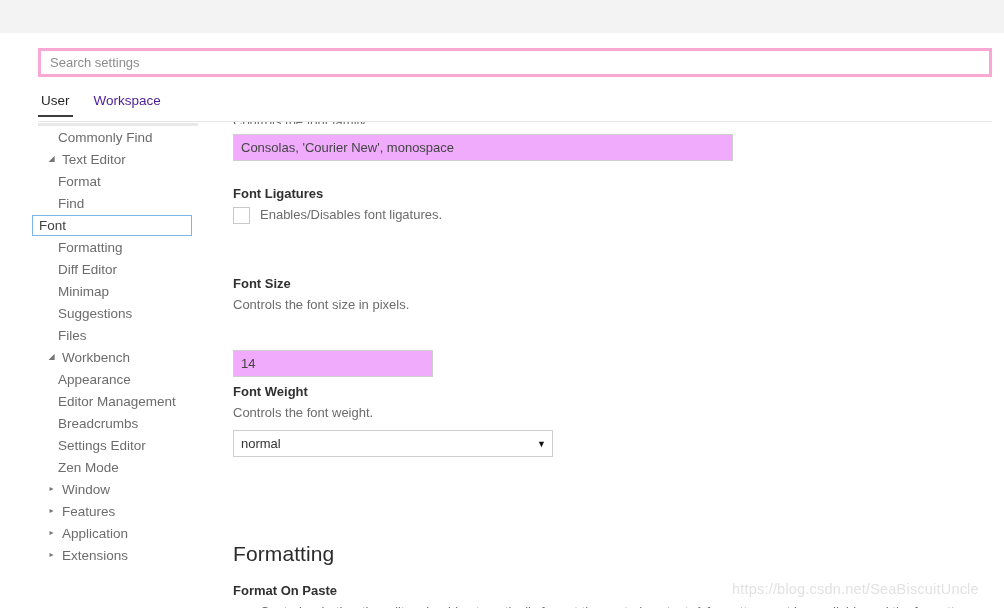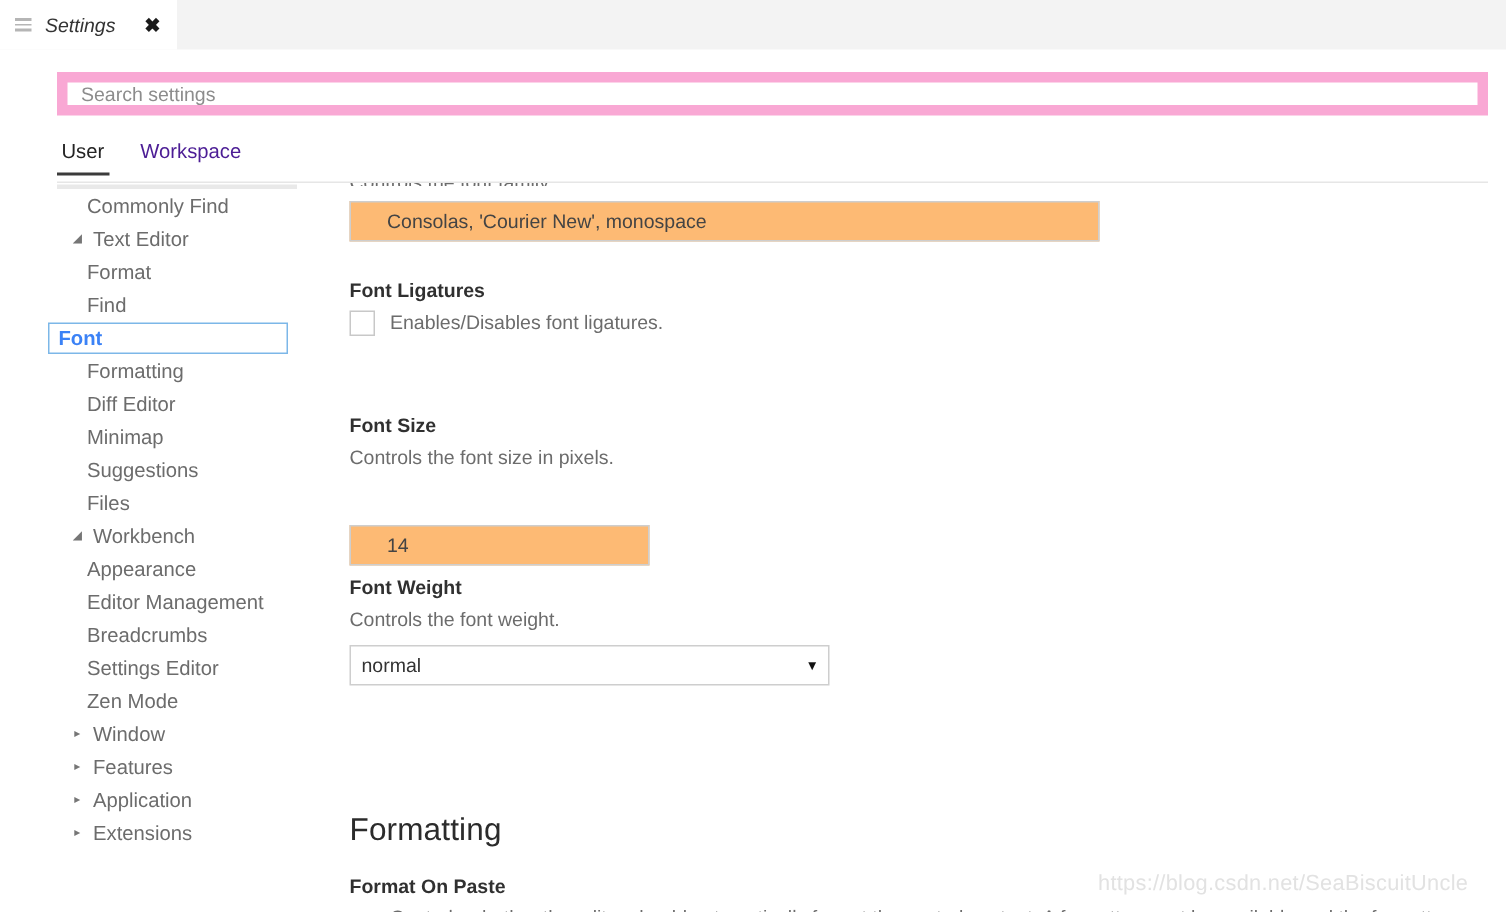--- a/index.html
+++ b/index.html
@@ -80,21 +80,21 @@
   }
 
   .search-wrap {
     position: absolute;
     left: 38px; top: 15px;
     width: 954px; height: 29px;
   }
   .search-input {
     width: 100%; height: 100%;
     box-sizing: border-box;
-    border: 7px solid #f9a8d4;
+    border: 3px solid #f9a8d4;
     background: #ffffff;
     font-family: "Liberation Sans", sans-serif;
     font-size: 13px;
     color: #333;
     padding: 0 9px;
     outline: none;
     border-radius: 0;
   }
   .search-input::placeholder { color: #8c8c8c; }
 
@@ -168,22 +168,22 @@
     color: #767676;
     line-height: 1;
     text-align: center;
     display: inline-block;
   }
   .toc-item.level0 { padding-left: 45px; }
   .toc-item.level1 { padding-left: 58px; }
   .toc-item.level0 .label { margin-left: 4px; }
   .toc-item.selected {
     position: relative;
-    color: #3b82f6;
-    font-weight: bold;
+    color: #404040;
+    font-weight: normal;
     padding-left: 39px;
   }
   .toc-selbox {
     position: absolute;
     left: 32px;
     width: 160px;
     height: 21px;
     border: 1px solid #7cb7e8;
     box-sizing: border-box;
     pointer-events: none;
@@ -217,26 +217,26 @@
     margin-bottom: 5px;
   }
   .setting-desc {
     font-size: 13px;
     color: #6c6c6c;
     line-height: 18px;
   }
   .text-input {
     box-sizing: border-box;
     border: 1px solid #cecece;
-    background: #fdba74;
+    background: #f0abfc;
     height: 27px;
     font-family: "Liberation Sans", sans-serif;
     font-size: 13px;
     color: #444;
-    padding: 0 24px;
+    padding: 0 7px;
     outline: none;
     border-radius: 0;
     display: block;
   }
   .checkrow {
     display: flex;
     align-items: flex-end;
   }
   .checkbox {
     width: 17px; height: 17px;
@@ -291,29 +291,20 @@
     color: #e2e2e2;
     white-space: nowrap;
     pointer-events: none;
     letter-spacing: 0.2px;
   }
 </style>
 </head>
 <body>
 
 <div class="tabbar">
-  <div class="tab">
-    <span class="tab-icon">
-      <i></i>
-        <i></i>
-        <i></i>
-    </span>
-    <span class="tab-title">Settings</span>
-    <span class="tab-close">✖</span>
-  </div>
   <div class="tabbar-rest"></div>
 </div>
 
 <div class="editor">
 
   <div class="search-wrap">
     <input class="search-input" type="text" placeholder="Search settings" style="">
   </div>
 
   <div class="tabs-row">

